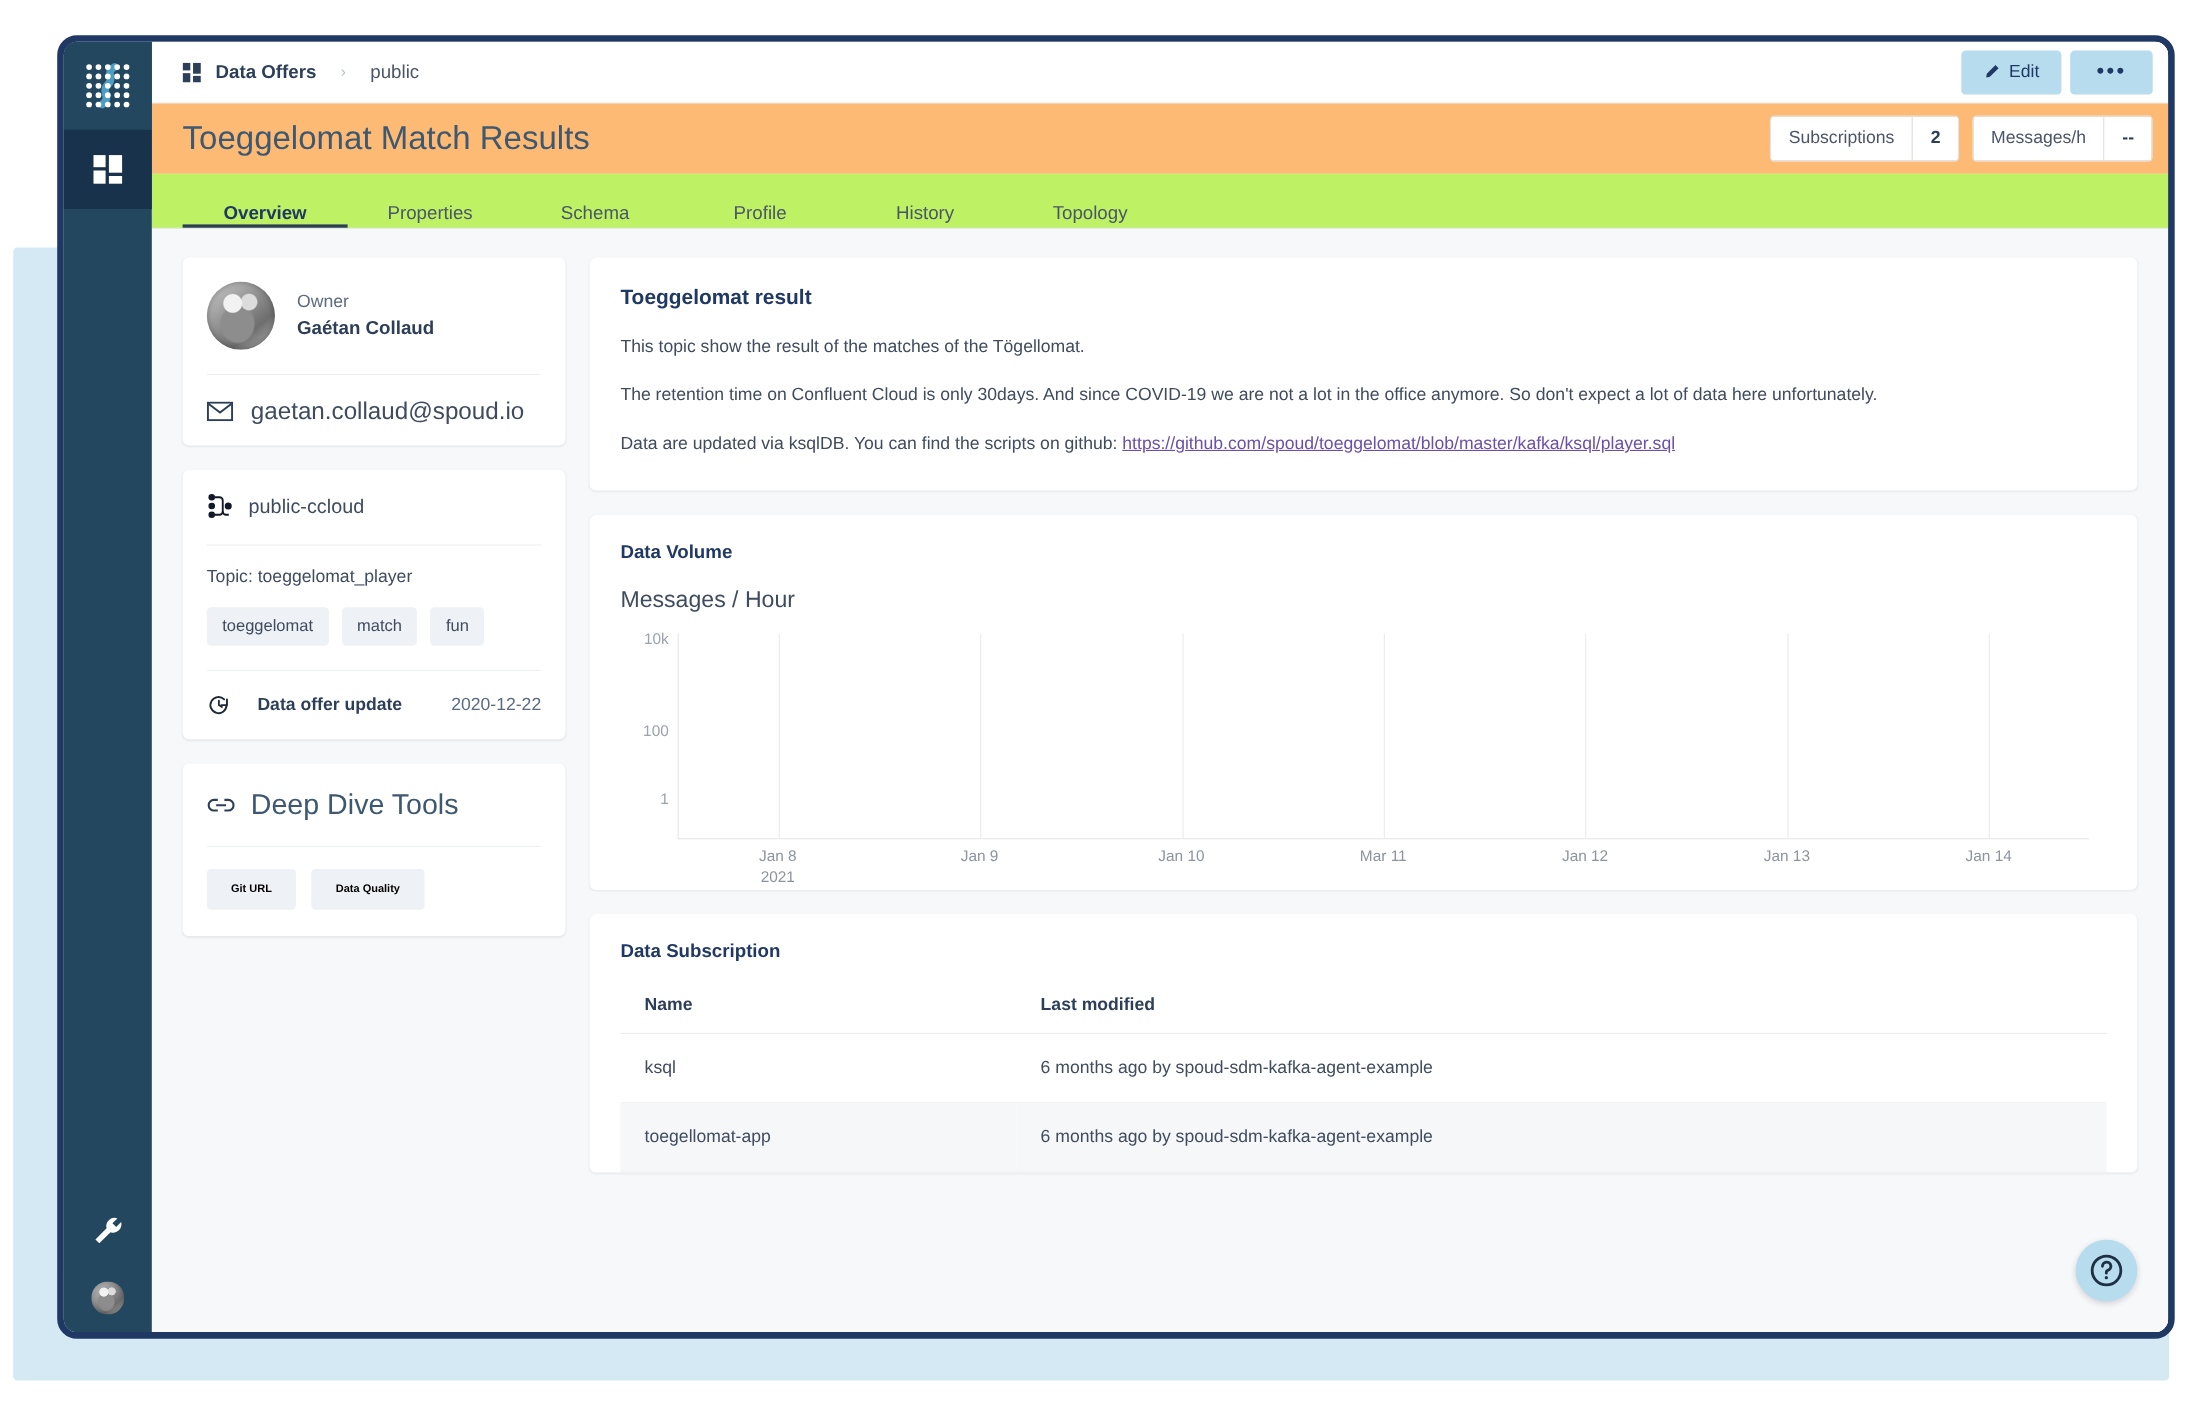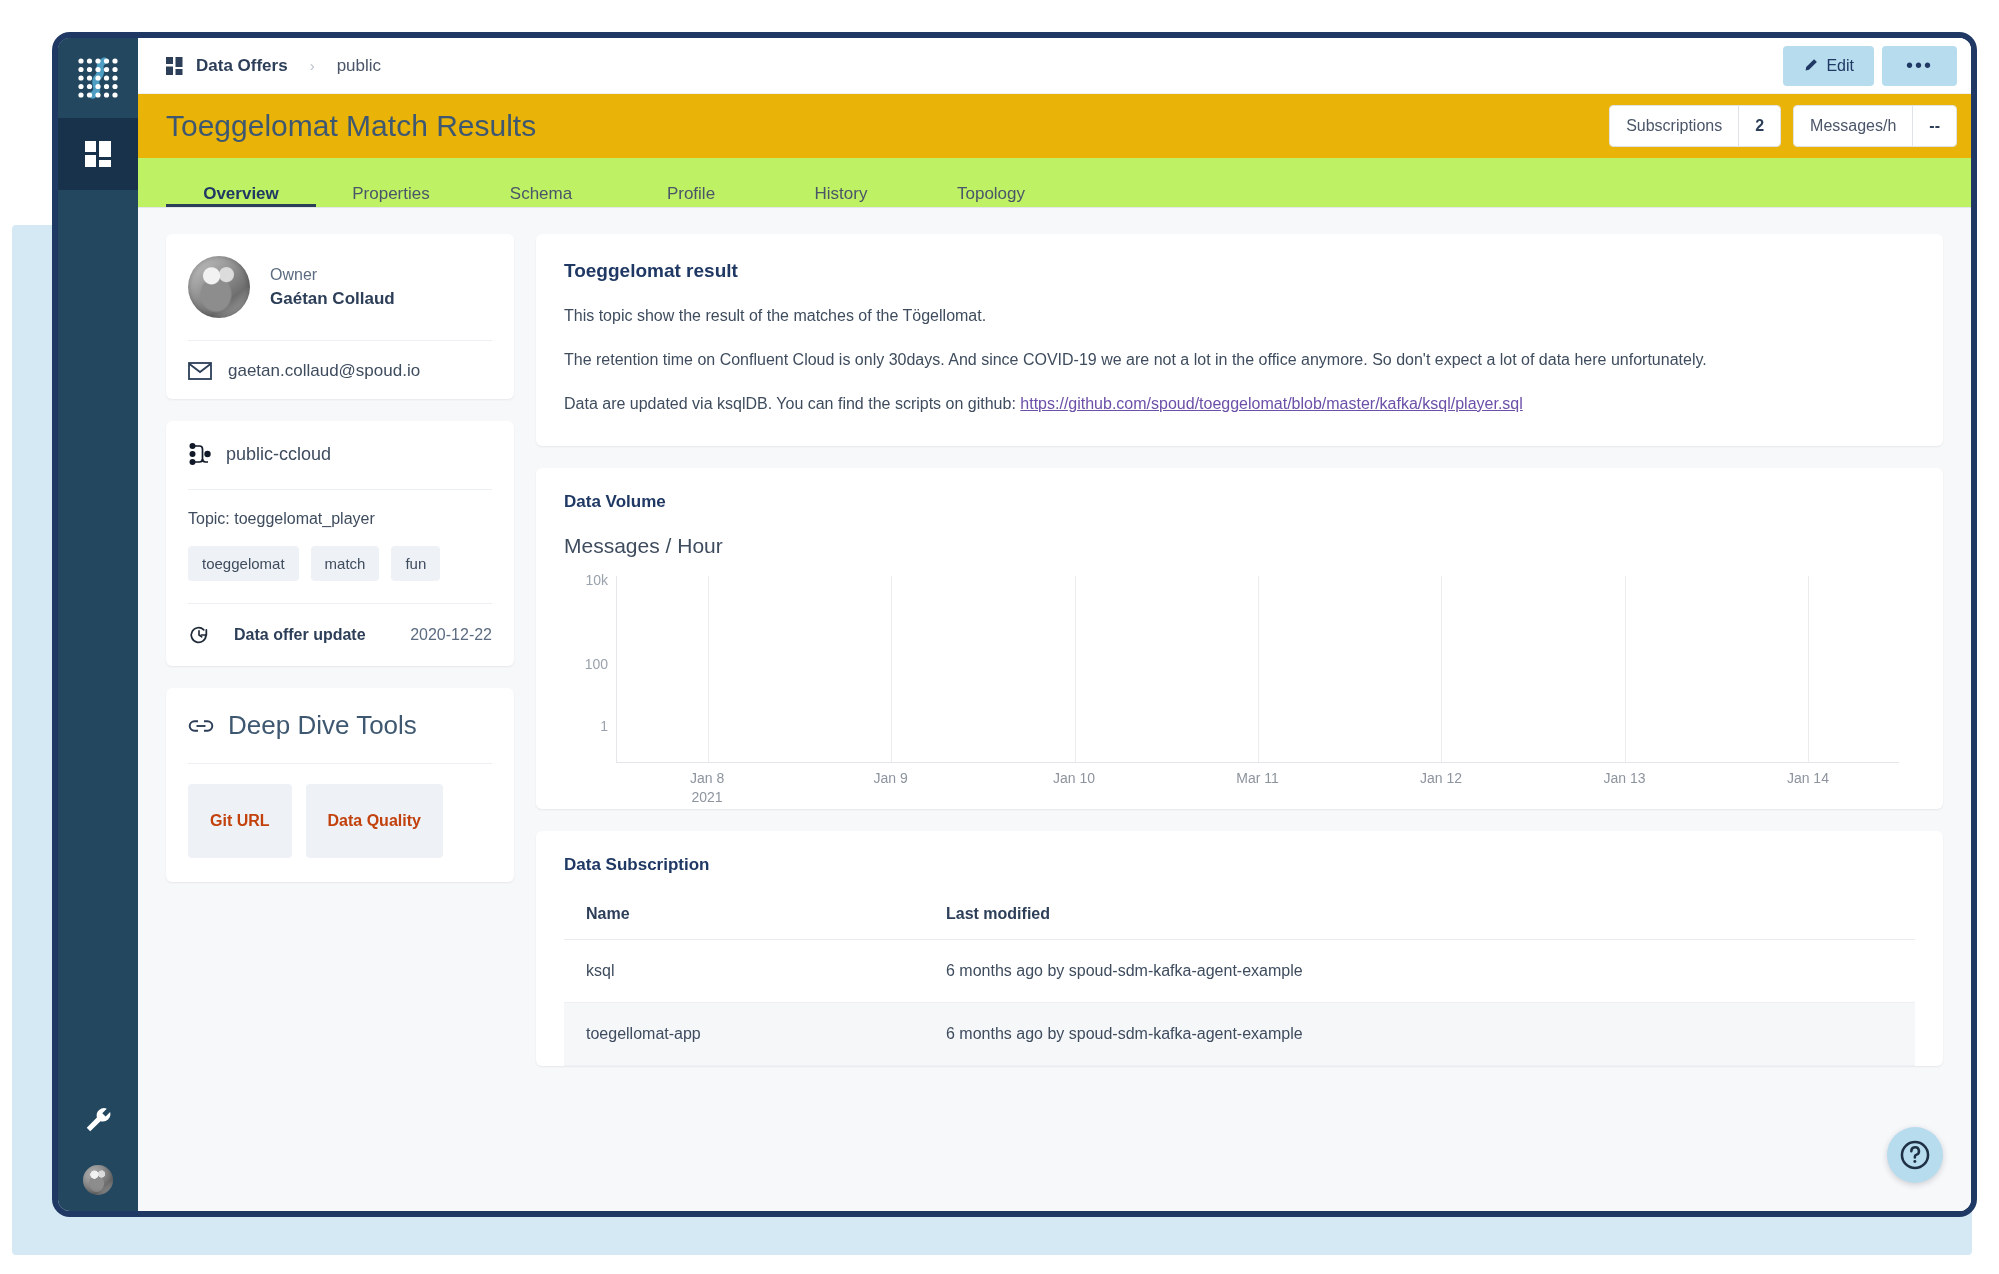--- a/index.html
+++ b/index.html
@@ -90,21 +90,21 @@
     display: flex; align-items: center; gap: 8px;
     cursor: pointer;
   }
   .btn-blue.dots { padding: 0 24px; letter-spacing: 2px; font-size: 20px; }
 
   
   .titlebar {
     height: 64px; flex: 0 0 64px;
     display: flex; align-items: center;
     padding: 0 14px 0 28px;
-    background: #eab308;
+    background: #fdba74;
   }
   .page-title { font-size: 30px; color: #3e5871; font-weight: normal; }
   .titlebar-right { margin-left: auto; display: flex; gap: 12px; }
   .stat-group { display: flex; border: 1px solid #dfe3e8; border-radius: 4px; overflow: hidden; height: 42px; }
   .stat-label {
     padding: 0 16px; display: flex; align-items: center;
     font-size: 16px; color: #4a5568; background: #fff;
   }
   .stat-value {
     padding: 0 16px; display: flex; align-items: center;
@@ -140,21 +140,21 @@
   .col-right { flex: 1; display: flex; flex-direction: column; gap: 22px; min-width: 0; }
   .card { background: #ffffff; border-radius: 6px; box-shadow: 0 1px 2px rgba(16,24,40,.07); }
 
   
   .owner-card { padding: 22px 22px 18px 22px; }
   .owner-row { display: flex; align-items: center; gap: 20px; }
   .owner-label { font-size: 16px; color: #5b6b80; line-height: 1.5; }
   .owner-name { font-size: 17px; color: #2c3e58; font-weight: bold; line-height: 1.45; }
   .card-divider { height: 1px; background: #eceff3; margin: 22px 0 0 0; }
   .email-row { display: flex; align-items: center; gap: 16px; padding-top: 20px; }
-  .email-text { font-size: 17px; color: #3e4c5e; text-align: right; }
+  .email-text { font-size: 22px; color: #3e4c5e; text-align: right; }
 
   
   .cluster-card { padding: 20px 22px 20px 22px; }
   .cluster-head { display: flex; align-items: center; gap: 14px; }
   .cluster-name { font-size: 18px; color: #3e4c5e; }
   .topic-line { font-size: 16px; color: #3e4c5e; padding-top: 20px; }
   .tag-row { display: flex; gap: 12px; flex-wrap: wrap; padding-top: 18px; }
   .tag {
     background: #eef1f5; color: #3e4c5e;
     border-radius: 4px; padding: 9px 14px; font-size: 15px;
@@ -163,23 +163,23 @@
   .update-row { display: flex; align-items: center; gap: 24px; padding-top: 20px; }
   .update-label { font-size: 16px; color: #2c3e58; font-weight: bold; }
   .update-date { margin-left: auto; font-size: 16px; color: #5b6b80; }
 
   
   .deep-card { padding: 22px 22px 24px 22px; }
   .deep-head { display: flex; align-items: center; gap: 14px; }
   .deep-title { font-size: 26px; color: #3e5871; }
   .deep-btns { display: flex; gap: 14px; padding-top: 20px; }
   .btn-light {
-    background: #eef1f5; color: #c2410c;
+    background: #eef1f5; color: #000000;
     border: none; border-radius: 4px;
-    padding: 28px 22px; font-size: 16px; font-weight: bold;
+    padding: 13px 22px; font-size: 10px; font-weight: bold;
     font-family: "Liberation Sans", sans-serif; cursor: pointer;
   }
 
   
   .desc-card { padding: 26px 28px 30px 28px; }
   .desc-title { font-size: 19px; color: #1f3864; font-weight: bold; margin-bottom: 22px; }
   .desc-p { font-size: 16px; color: #3e4c5e; line-height: 1.5; margin-bottom: 20px; }
   .desc-p:last-child { margin-bottom: 0; }
   .desc-link { color: #6b4fa8; text-decoration: underline; cursor: pointer; }
 

